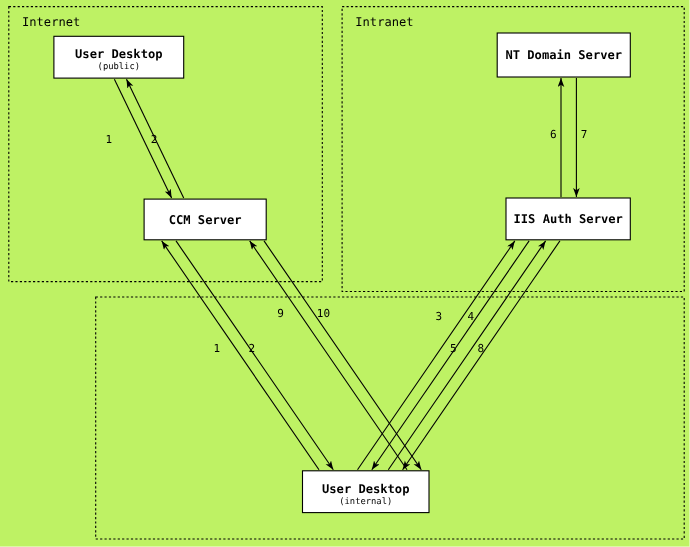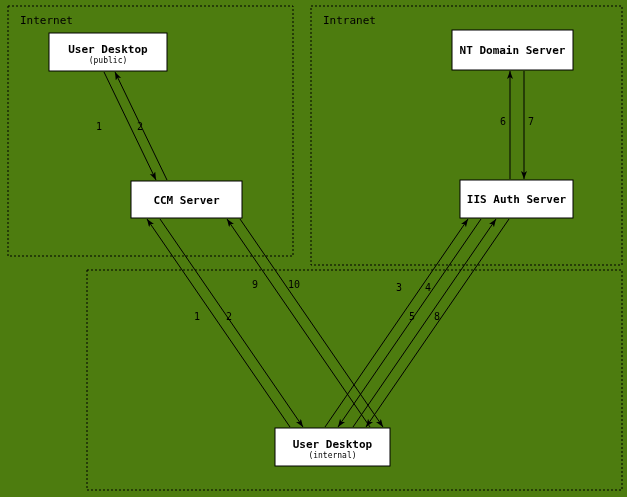--- a/index.html
+++ b/index.html
@@ -7,21 +7,21 @@
     padding: 0;
     background: #ffffff;
   }
   body {
     font-family: "DejaVu Sans Mono", monospace;
   }
   #diagram-root {
     position: relative;
     width: 627px;
     height: 497px;
-    background: #4d7c0f;
+    background: #bef264;
     overflow: hidden;
   }
   svg { display: block; }
   .zone-label {
     font-family: "DejaVu Sans Mono", monospace;
     font-size: 11px;
     fill: #000000;
   }
   .node-title {
     font-family: "DejaVu Sans Mono", monospace;

